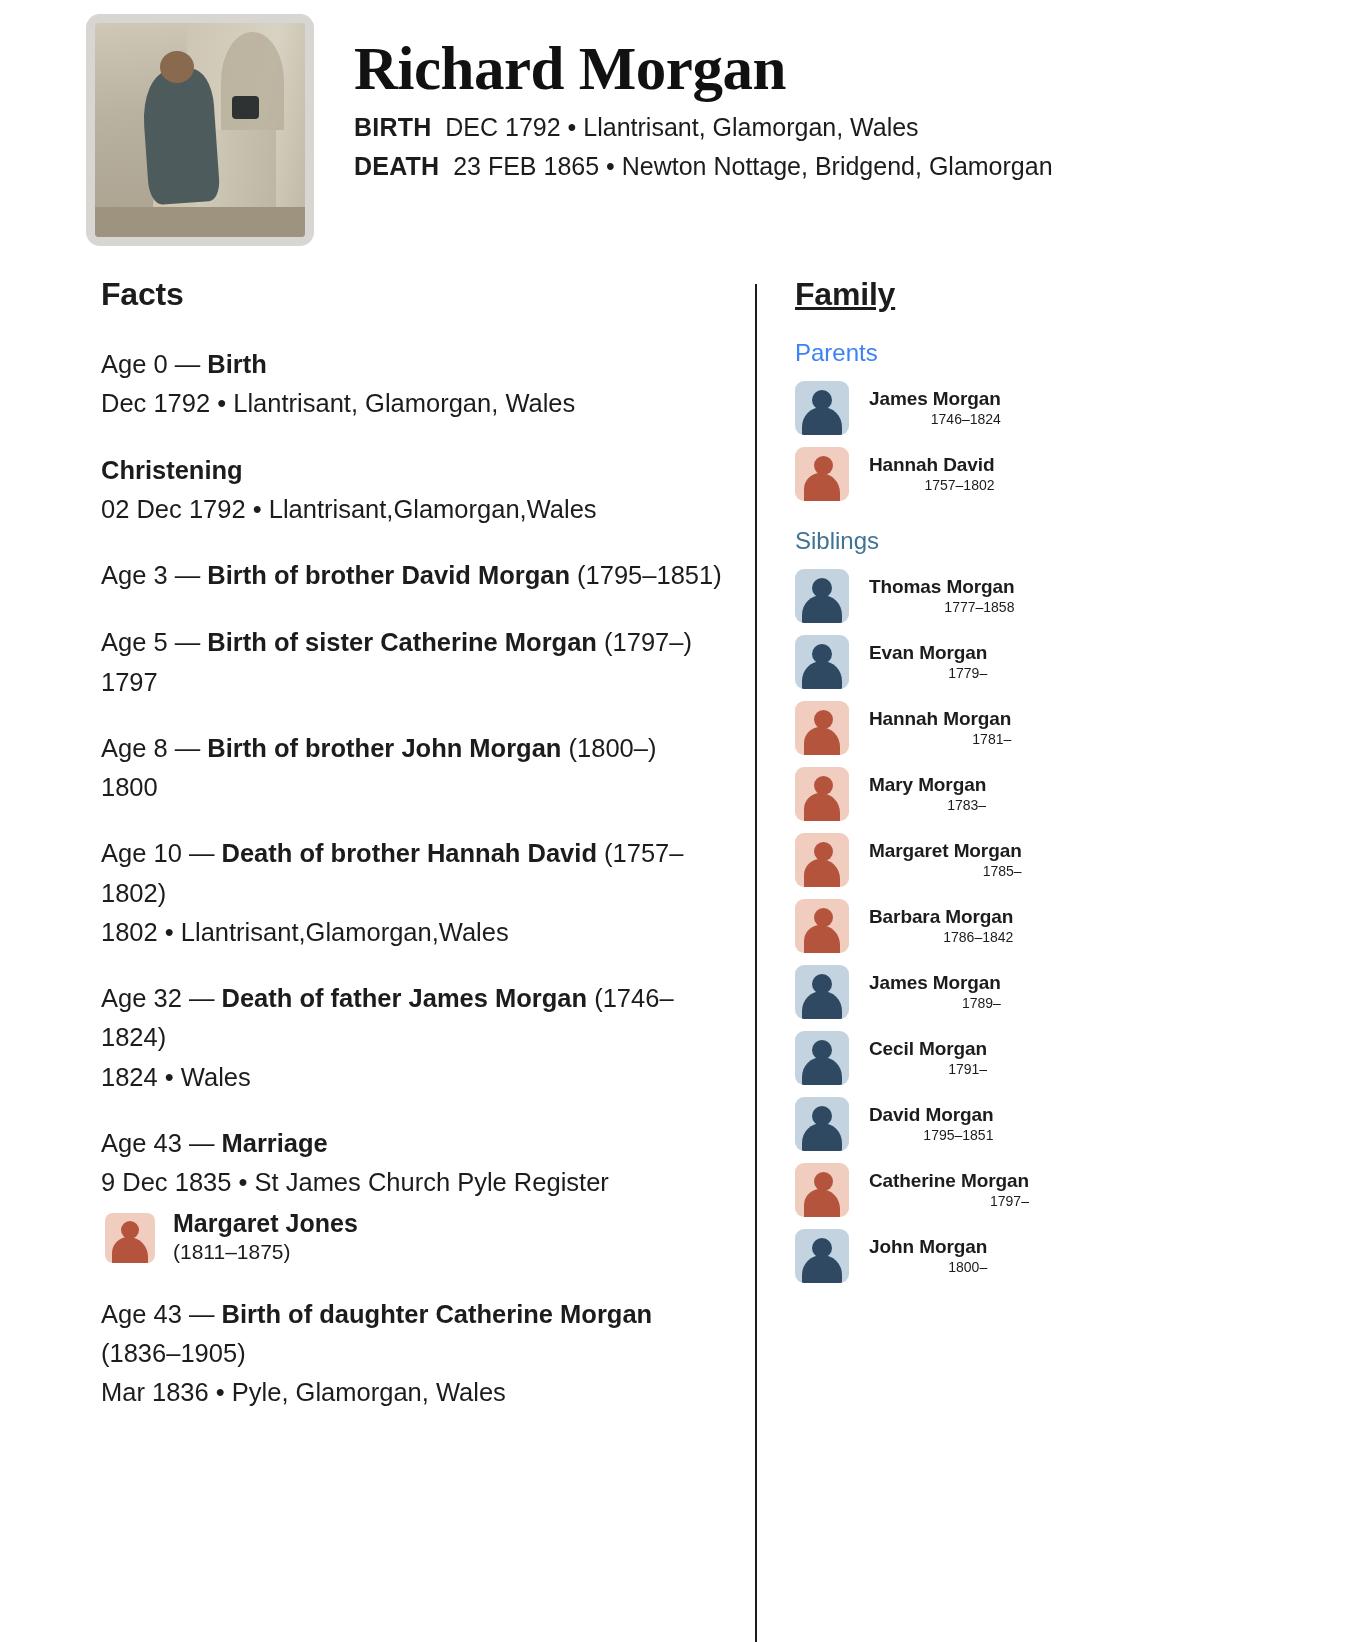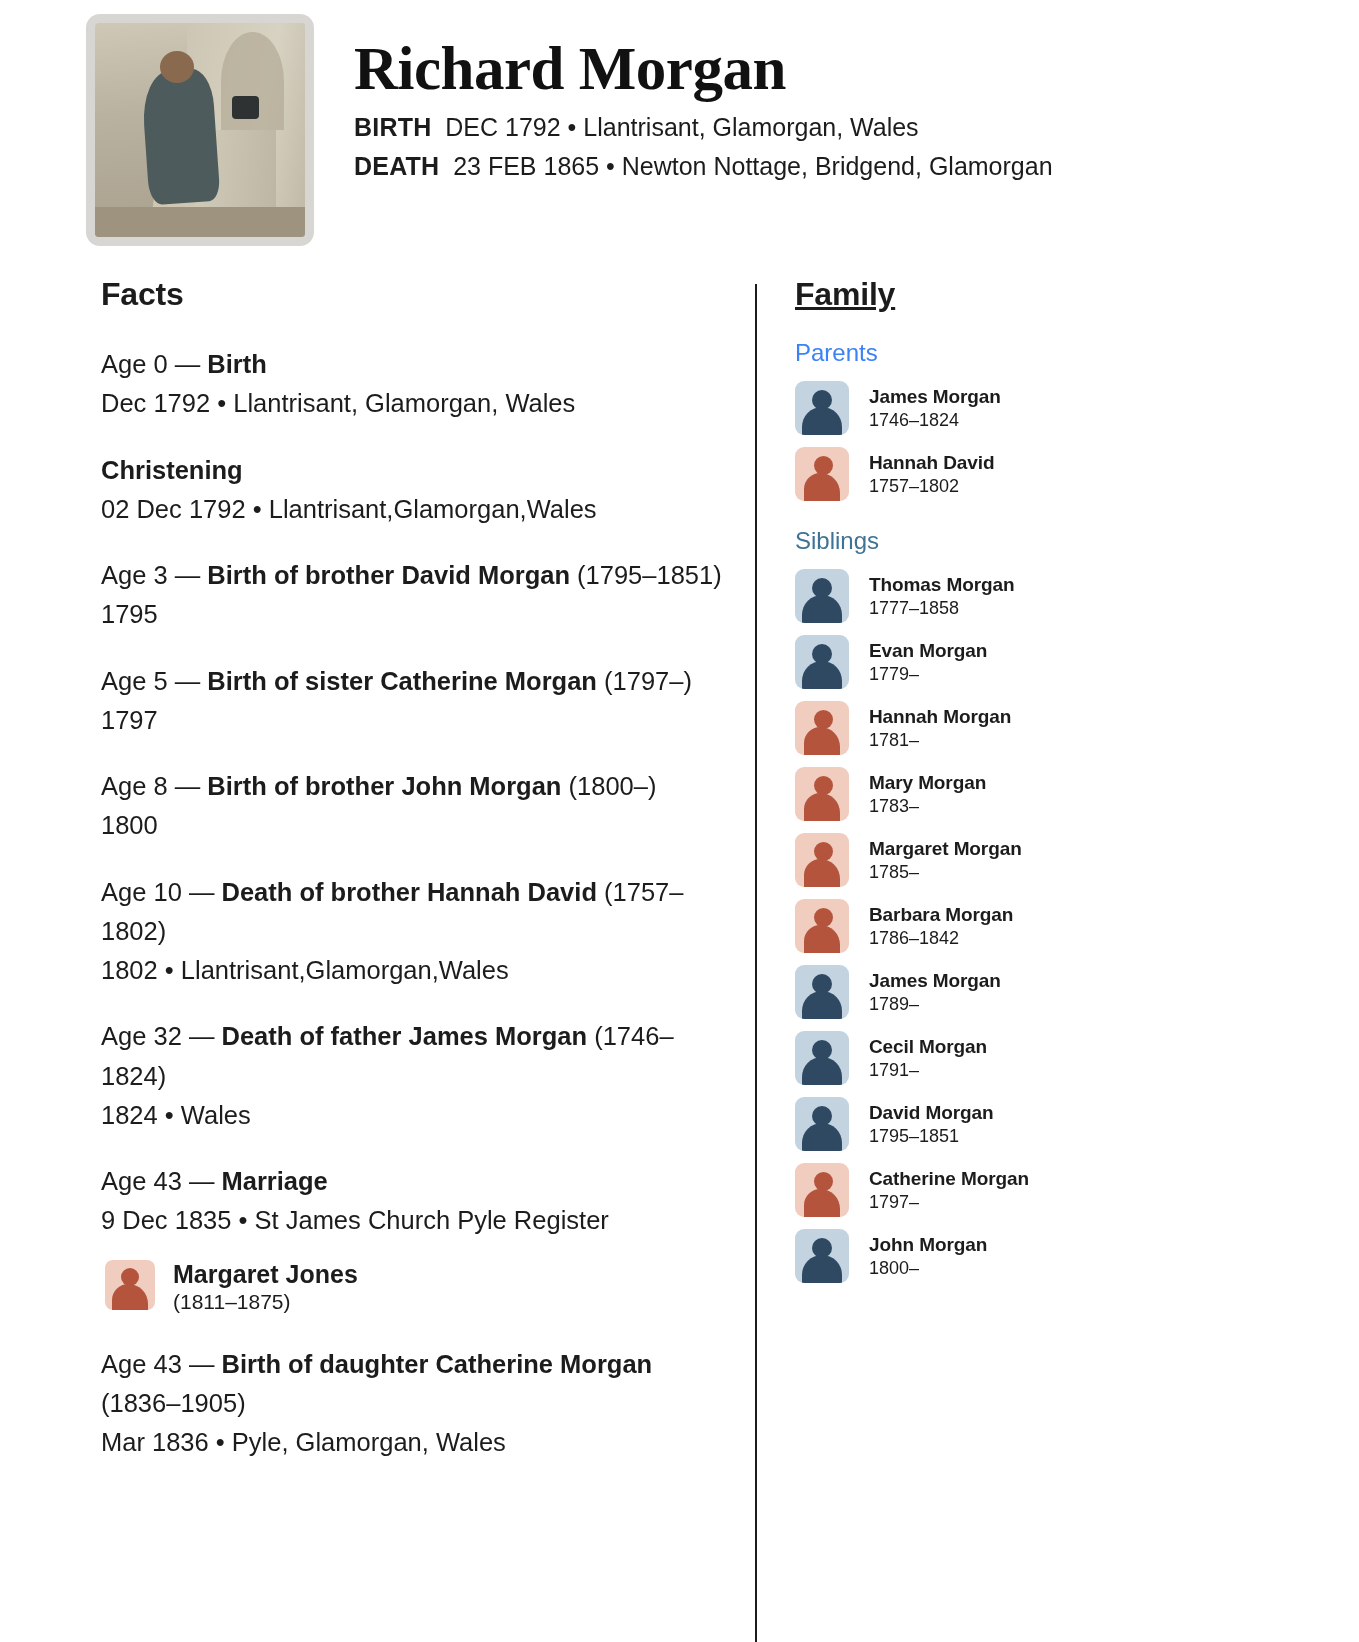--- a/index.html
+++ b/index.html
@@ -148,22 +148,22 @@
   }
   .fact-head b { font-weight: bold; }
   .fact-age { font-weight: normal; }
   .fact-detail {
     font-size: 25.5px;
     line-height: 1.5;
     color: #1c1c1c;
   }
   .spouse-row {
     display: flex;
-    align-items: flex-start;
-    margin-top: 20px;
+    align-items: center;
+    margin-top: 8px;
     padding-left: 4px;
   }
   .spouse-row .avatar { margin-right: 18px; }
   .spouse-name {
     font-size: 25px;
     font-weight: bold;
     line-height: 1.15;
   }
   .spouse-dates {
     font-size: 21px;
@@ -185,22 +185,23 @@
     align-items: center;
     margin-bottom: 12px;
   }
   .person-info { line-height: 1.12; }
   .person-name-sm {
     font-size: 19px;
     font-weight: bold;
     letter-spacing: -0.1px;
   }
   .person-dates {
-    font-size: 18px;
+    font-size: 14px;
     margin-top: 3px;
+    text-align: right;
   }
 
   
   .avatar {
     width: 54px;
     height: 54px;
     border-radius: 9px;
     margin-right: 20px;
     flex: 0 0 auto;
     position: relative;
@@ -266,21 +267,20 @@
         <div class="fact">
           <div class="fact-head"><span class="fact-age">Age 0 — </span><b>Birth</b></div>
           <div class="fact-detail">Dec 1792 • Llantrisant, Glamorgan, Wales</div>
         </div>
         <div class="fact">
           <div class="fact-head"><b>Christening</b></div>
           <div class="fact-detail">02 Dec 1792 • Llantrisant,Glamorgan,Wales</div>
         </div>
         <div class="fact">
           <div class="fact-head"><span class="fact-age">Age 3 — </span><b>Birth of brother David Morgan</b><span> (1795–1851)</span></div>
-          <div class="fact-detail">1795</div>
         </div>
         <div class="fact">
           <div class="fact-head"><span class="fact-age">Age 5 — </span><b>Birth of sister Catherine Morgan</b><span> (1797–)</span></div>
           <div class="fact-detail">1797</div>
         </div>
         <div class="fact">
           <div class="fact-head"><span class="fact-age">Age 8 — </span><b>Birth of brother John Morgan</b><span> (1800–)</span></div>
           <div class="fact-detail">1800</div>
         </div>
         <div class="fact">

